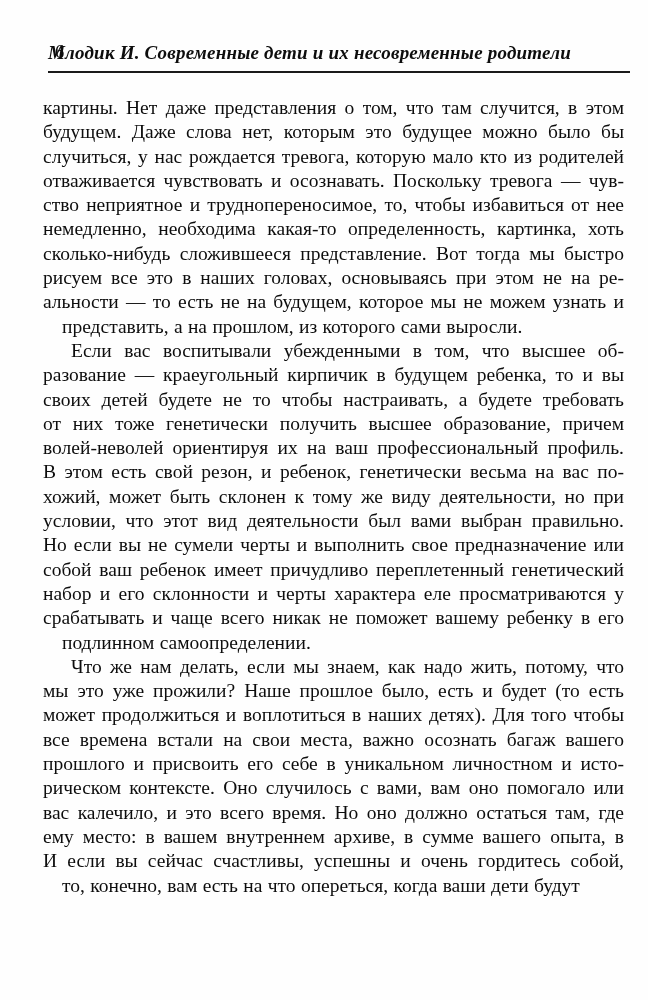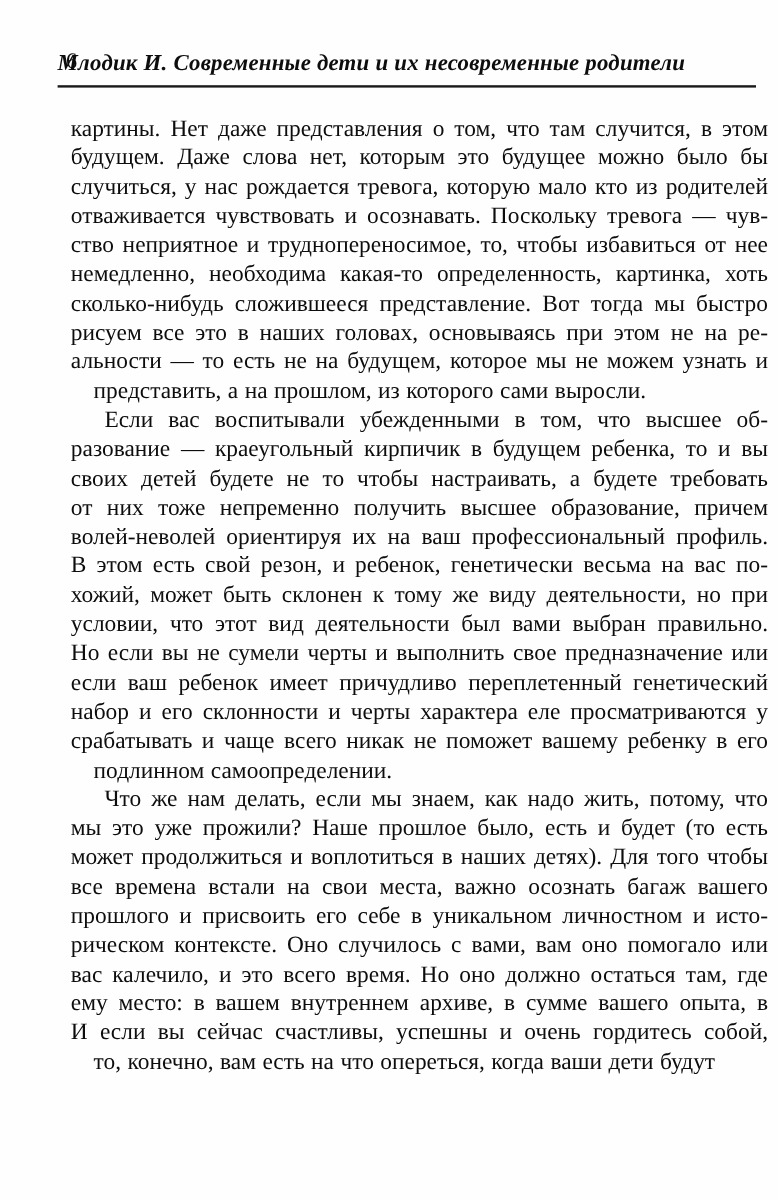--- a/index.html
+++ b/index.html
@@ -46,21 +46,21 @@
     position: absolute;
     top: 71px;
     left: 48px;
     right: 18px;
     height: 2px;
     background: #1a1a1a;
   }
   .text-block {
     position: absolute;
     top: 96px;
-    left: 59px;
+    left: 43px;
     width: 581px;
   }
   .paragraph {
     margin: 0;
     padding: 0;
   }
   .line {
     font-size: 19.5px;
     line-height: 24.3px;
     text-align: justify;
@@ -98,27 +98,27 @@
         <div class="line">немедленно, необходима какая-то определенность, картинка, хоть</div>
         <div class="line">сколько-нибудь сложившееся представление. Вот тогда мы быстро</div>
         <div class="line">рисуем все это в наших головах, основываясь при этом не на ре-</div>
         <div class="line">альности — то есть не на будущем, которое мы не можем узнать и</div>
         <div class="line last">представить, а на прошлом, из которого сами выросли.</div>
       </div>
       <div class="paragraph">
         <div class="line first-indented">Если вас воспитывали убежденными в том, что высшее об-</div>
         <div class="line">разование — краеугольный кирпичик в будущем ребенка, то и вы</div>
         <div class="line">своих детей будете не то чтобы настраивать, а будете требовать</div>
-        <div class="line">от них тоже непременно получить высшее образование, причем</div>
+        <div class="line">от них тоже генетически получить высшее образование, причем</div>
         <div class="line">волей-неволей ориентируя их на ваш профессиональный профиль.</div>
         <div class="line">В этом есть свой резон, и ребенок, генетически весьма на вас по-</div>
         <div class="line">хожий, может быть склонен к тому же виду деятельности, но при</div>
         <div class="line">условии, что этот вид деятельности был вами выбран правильно.</div>
         <div class="line">Но если вы не сумели черты и выполнить свое предназначение или</div>
-        <div class="line">если ваш ребенок имеет причудливо переплетенный генетический</div>
+        <div class="line">собой ваш ребенок имеет причудливо переплетенный генетический</div>
         <div class="line">набор и его склонности и черты характера еле просматриваются у</div>
         <div class="line">срабатывать и чаще всего никак не поможет вашему ребенку в его</div>
         <div class="line last">подлинном самоопределении.</div>
       </div>
       <div class="paragraph">
         <div class="line first-indented">Что же нам делать, если мы знаем, как надо жить, потому, что</div>
         <div class="line">мы это уже прожили? Наше прошлое было, есть и будет (то есть</div>
         <div class="line">может продолжиться и воплотиться в наших детях). Для того чтобы</div>
         <div class="line">все времена встали на свои места, важно осознать багаж вашего</div>
         <div class="line">прошлого и присвоить его себе в уникальном личностном и исто-</div>

